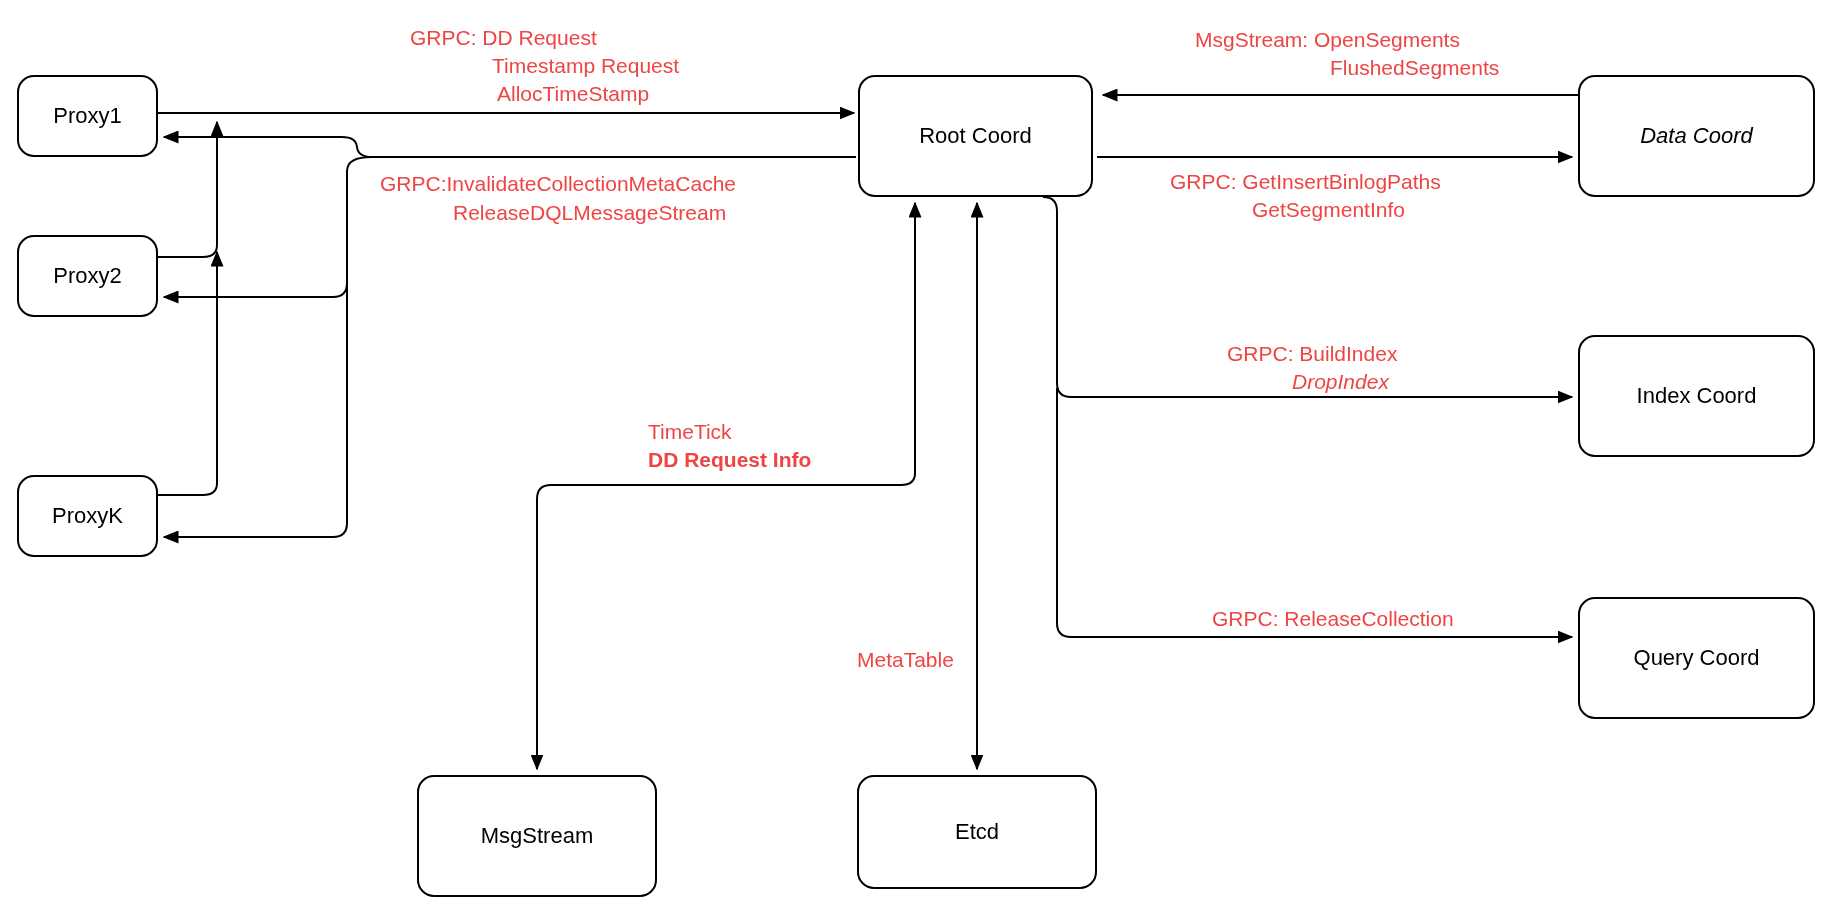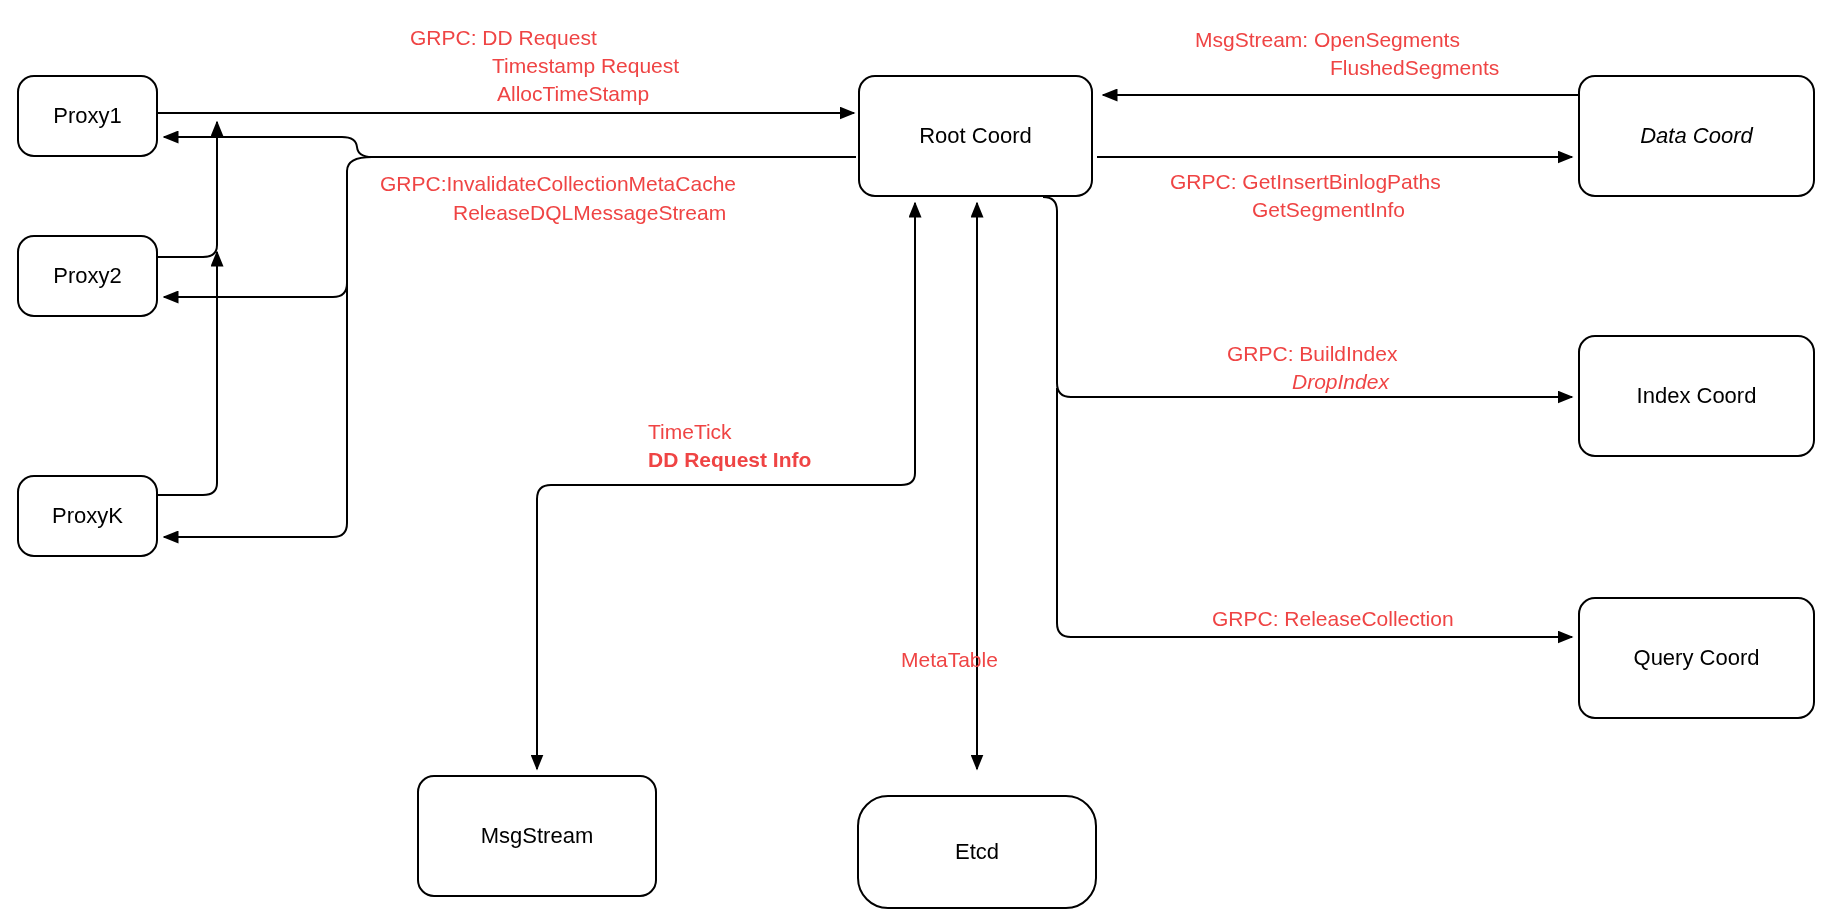--- a/index.html
+++ b/index.html
@@ -91,34 +91,34 @@
       </div>
       <div class="node" style="left: 1578px; top: 335px; width: 237px; height: 122px;">
         <span>Index Coord</span>
       </div>
       <div class="node" style="left: 1578px; top: 597px; width: 237px; height: 122px; text-align: center;">
         <span>Query Coord</span>
       </div>
       <div class="node" style="left: 417px; top: 775px; width: 240px; height: 122px;">
         <span>MsgStream</span>
       </div>
-      <div class="node" style="left: 857px; top: 795px; width: 240px; height: 114px; border-radius: 31px;">
+      <div class="node" style="left: 857px; top: 775px; width: 240px; height: 114px;">
         <span>Etcd</span>
       </div>
     </div>
   <div id="labels-layer">
       <div class="edge-label-line" style="left: 410px; top: 24px;">GRPC: DD Request</div>
       <div class="edge-label-line" style="left: 492px; top: 52px;">Timestamp Request</div>
       <div class="edge-label-line" style="left: 497px; top: 80px;">AllocTimeStamp</div>
       <div class="edge-label-line" style="left: 380px; top: 170px;">GRPC:InvalidateCollectionMetaCache</div>
       <div class="edge-label-line" style="left: 453px; top: 199px;">ReleaseDQLMessageStream</div>
       <div class="edge-label-line" style="left: 1195px; top: 26px;">MsgStream: OpenSegments</div>
       <div class="edge-label-line" style="left: 1330px; top: 54px;">FlushedSegments</div>
       <div class="edge-label-line" style="left: 1170px; top: 168px;">GRPC: GetInsertBinlogPaths</div>
       <div class="edge-label-line" style="left: 1252px; top: 196px;">GetSegmentInfo</div>
       <div class="edge-label-line" style="left: 1227px; top: 340px;">GRPC: BuildIndex</div>
       <div class="edge-label-line" style="left: 1292px; top: 368px; font-style: italic;">DropIndex</div>
       <div class="edge-label-line" style="left: 1212px; top: 605px;">GRPC: ReleaseCollection</div>
       <div class="edge-label-line" style="left: 648px; top: 418px;">TimeTick</div>
       <div class="edge-label-line" style="left: 648px; top: 446px; font-weight: bold;">DD Request Info</div>
-      <div class="edge-label-line" style="left: 857px; top: 646px; margin-left: 44px;">MetaTable</div>
+      <div class="edge-label-line" style="left: 857px; top: 646px;">MetaTable</div>
     </div>
 </div>
 
 </body></html>

